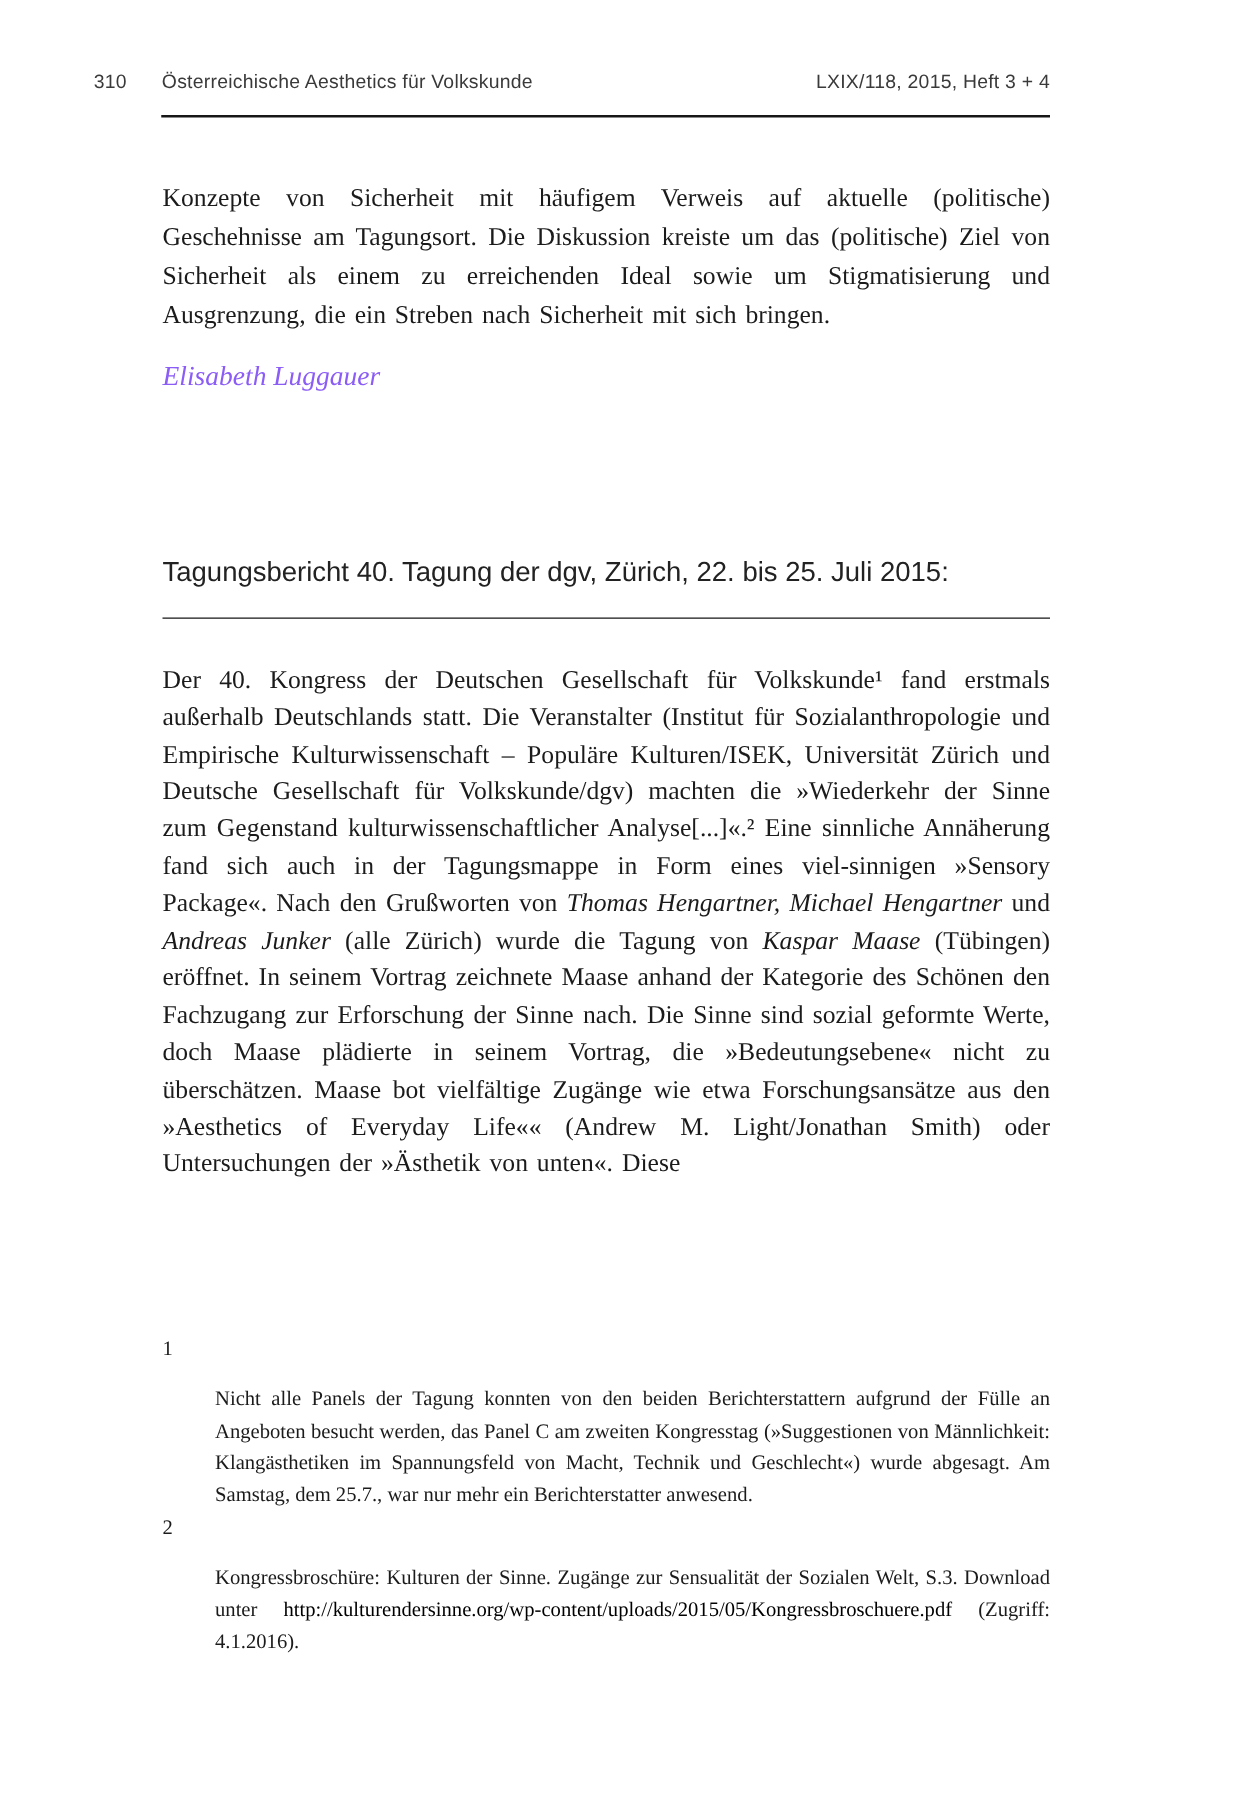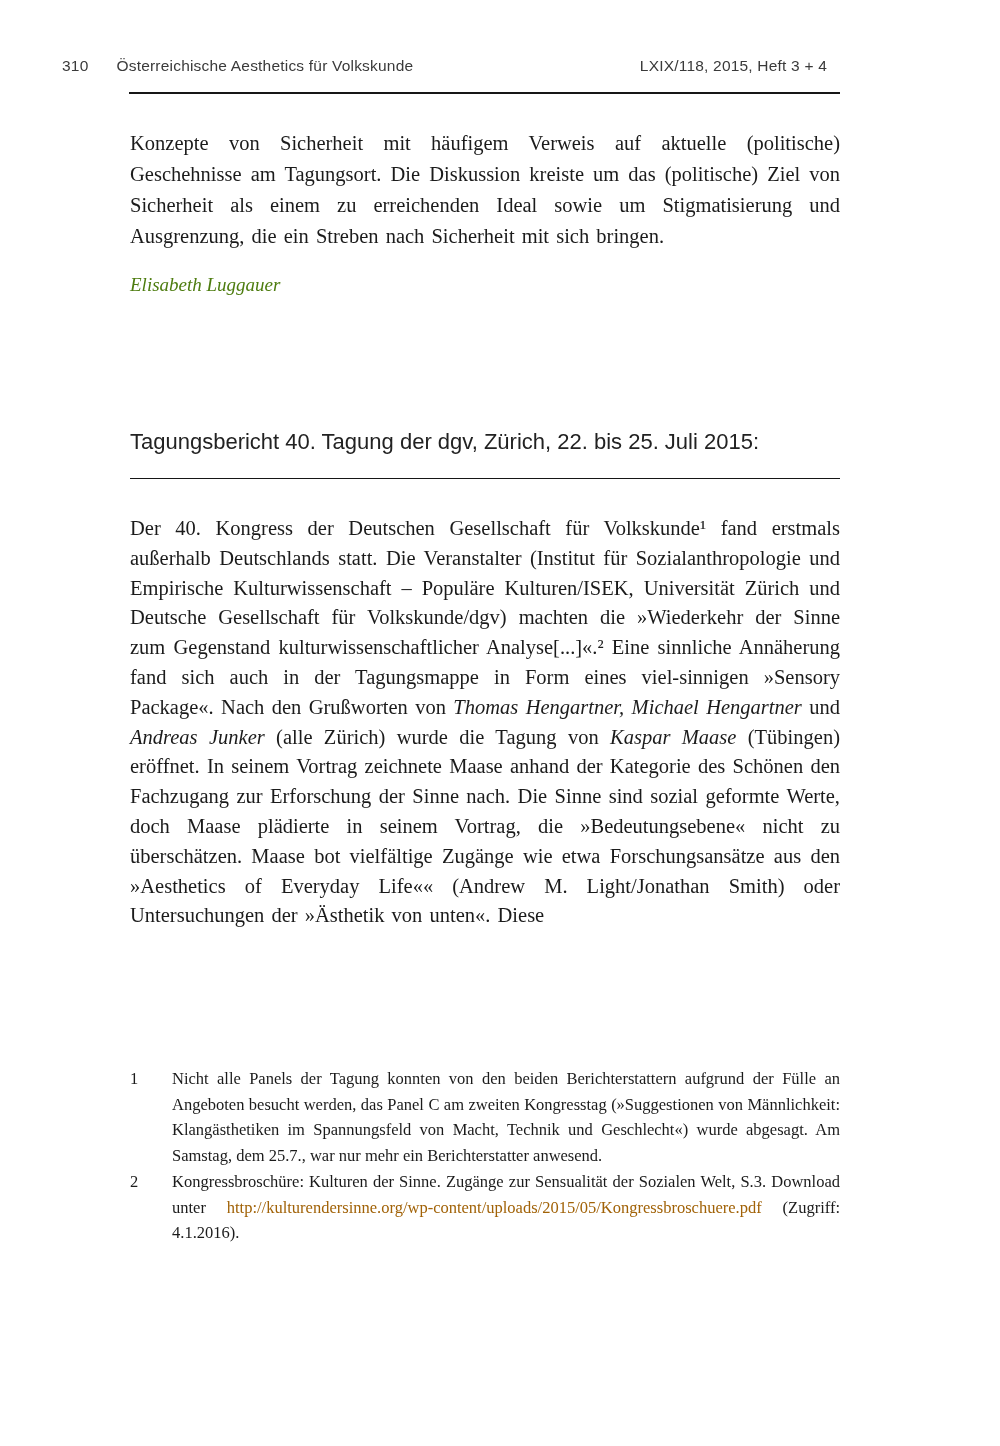--- a/index.html
+++ b/index.html
@@ -13,21 +13,21 @@
     position: relative;
     width: 1000px;
     height: 1446px;
     background: #ffffff;
     color: #1c1c1c;
     overflow: hidden;
   }
   .page-header {
     position: absolute;
     top: 57px;
-    left: 62px;
+    left: 75px;
     width: 765px;
     display: flex;
     align-items: baseline;
     font-family: "Liberation Sans", sans-serif;
     font-size: 15.5px;
     color: #3a3a3a;
     letter-spacing: 0.2px;
   }
   .page-header .journal-title { margin-left: 28px; }
   .page-header .issue-info { margin-left: auto; }
@@ -36,38 +36,38 @@
     top: 92px;
     left: 129px;
     width: 711px;
     border: none;
     border-top: 2px solid #161616;
     margin: 0;
   }
   .content {
     position: absolute;
     left: 130px;
-    top: 128px;
+    top: 144px;
     width: 710px;
   }
   p, h2 { margin: 0; }
   .body-text {
     font-size: 20.5px;
     text-align: justify;
     color: #1b1b1b;
     word-spacing: 2px;
     hyphens: auto;
   }
   .intro { line-height: 31px; }
   .byline {
     margin-top: 17px;
     font-style: italic;
-    font-size: 19px;
+    font-size: 22px;
     line-height: 31px;
-    color: #4d7c0f;
+    color: #8b5cf6;
   }
   .report-title {
     margin-top: 126px;
     font-family: "Liberation Sans", sans-serif;
     font-size: 22px;
     line-height: 32px;
     font-weight: 500;
     color: #222222;
   }
   .report-title .title-line { display: block; }
@@ -89,23 +89,23 @@
     width: 710px;
     font-size: 16.5px;
     line-height: 25.7px;
     color: #1b1b1b;
   }
   .footnote {
     display: flex;
     text-align: justify;
   }
   .fn-num { flex: 0 0 42px; width: 42px; }
-  .fn-text { flex: 1; hyphens: auto; }
+  .fn-text { flex: 1; hyphens: auto; margin-top: 40px; }
   .fn-url {
-    color: #a16207;
+    color: #000000;
     text-decoration: none;
     overflow-wrap: anywhere;
   }
 </style>
 </head>
 <body>
 
 <div class="page">
 
   <header class="page-header">

